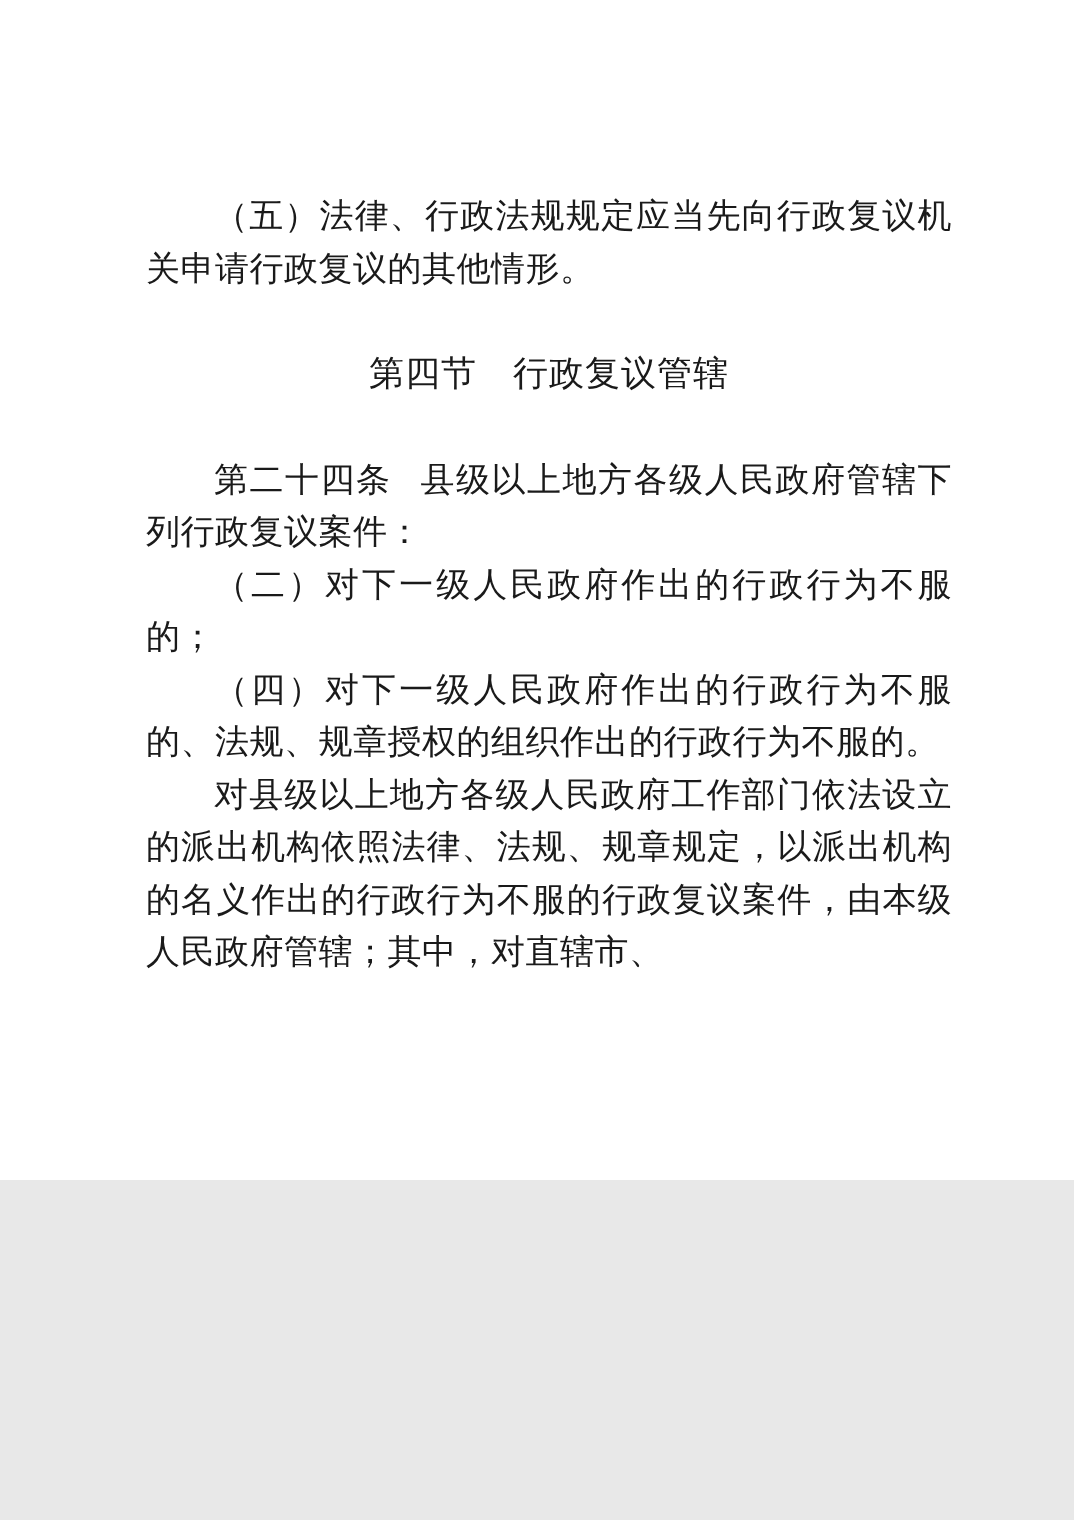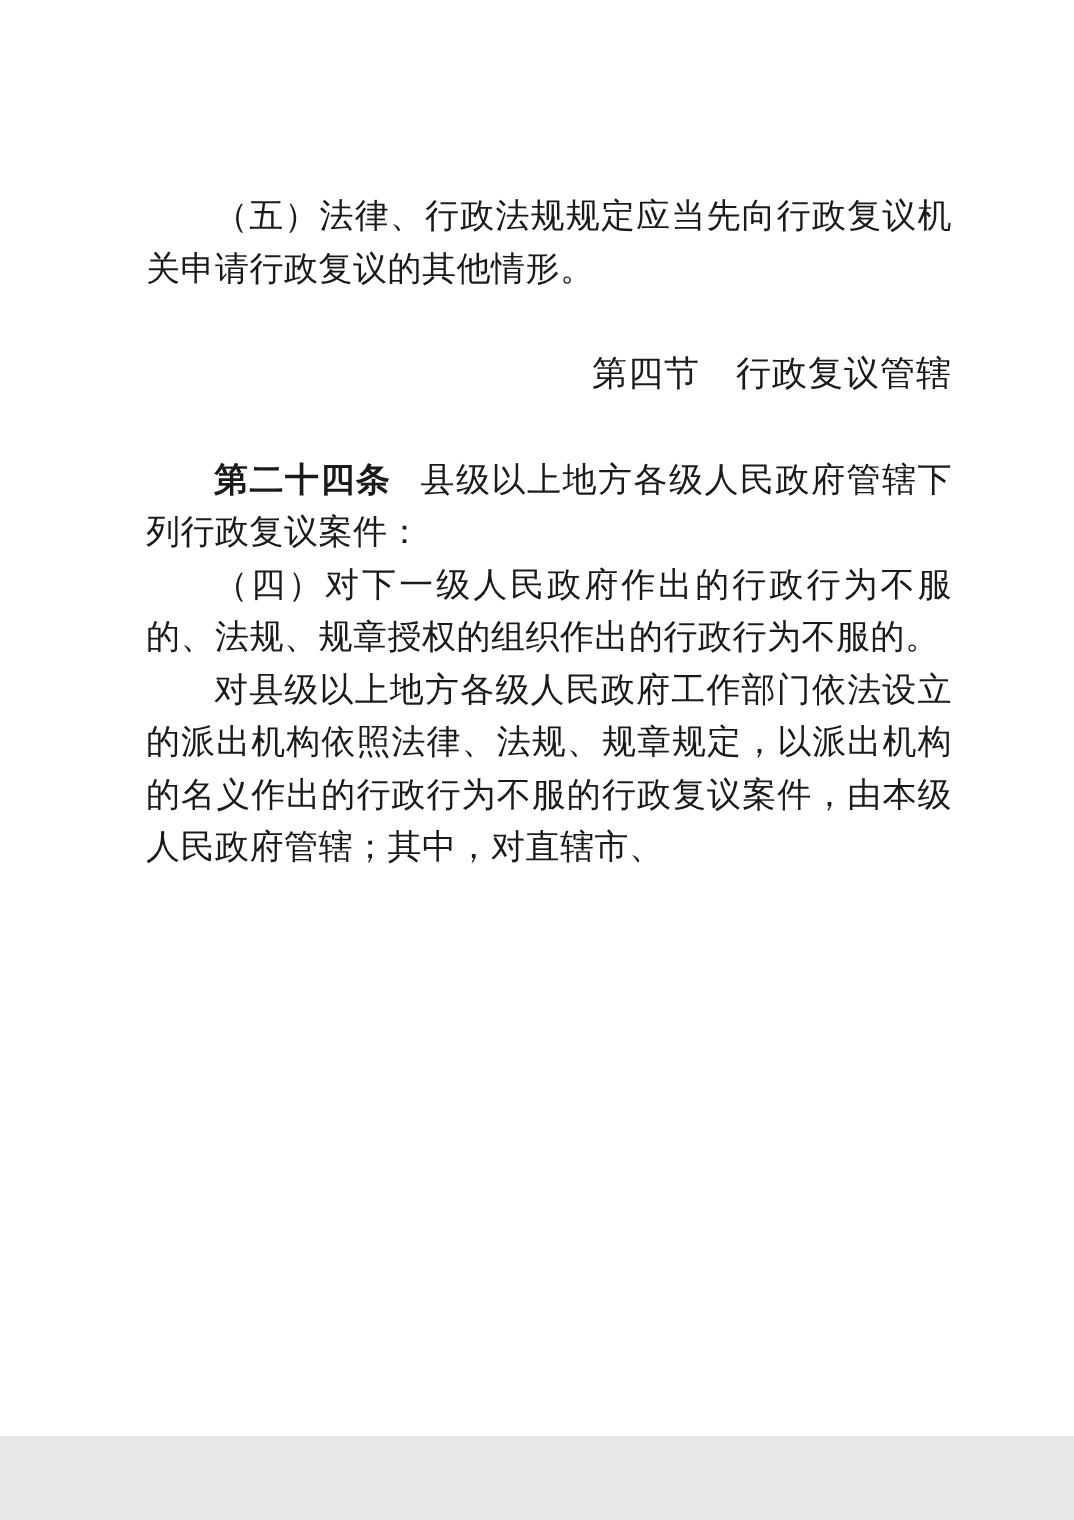--- a/index.html
+++ b/index.html
@@ -3,21 +3,21 @@
 <meta charset="utf-8">
 <style>
   html, body {
     margin: 0;
     padding: 0;
     background: #e8e8e8;
   }
   .page {
     position: relative;
     width: 1074px;
-    height: 1436px;
+    height: 1180px;
     margin: 0 auto;
     background: #ffffff;
     overflow: hidden;
     font-family: "Liberation Serif", "DejaVu Serif", serif;
     color: #1a1a1a;
   }
   .content {
     position: absolute;
     left: 146px;
     top: 190px;
@@ -30,26 +30,26 @@
     text-align: justify;
     text-justify: inter-character;
     text-indent: 2em;
     letter-spacing: 0.5px;
   }
   .section-heading {
     margin: 52.5px 0 52.5px 0;
     font-size: 35px;
     line-height: 52.5px;
     font-weight: normal;
-    text-align: right;
+    text-align: center;
     text-indent: 0;
     letter-spacing: 1px;
   }
   .article-number {
-    font-weight: 700;
+    font-weight: 400;
     font-family: "Liberation Sans", "DejaVu Sans", sans-serif;
     padding-right: 0.85em;
   }
   .page-number {
     position: absolute;
     left: 170px;
     top: 1444px;
     font-size: 31px;
     line-height: 38px;
     letter-spacing: 1px;
@@ -65,20 +65,21 @@
     <p class="body-para">（五）法律、行政法规规定应当先向行政复议机关申请行政复议的其他情形。</p>
 
 
     <h2 class="section-heading">第四节　行政复议管辖</h2>
 
     <p class="body-para">
       <span class="article-number">第二十四条</span><span>县级以上地方各级人民政府管辖下列行政复议案件：</span>
     </p>
 
 
+    <p class="body-para">（二）对下一级人民政府作出的行政行为不服的；</p>
 
 
     <p class="body-para">（四）对下一级人民政府作出的行政行为不服的、法规、规章授权的组织作出的行政行为不服的。</p>
 
 
 
     <p class="body-para">对县级以上地方各级人民政府工作部门依法设立的派出机构依照法律、法规、规章规定，以派出机构的名义作出的行政行为不服的行政复议案件，由本级人民政府管辖；其中，对直辖市、</p>
 
   </div>
 

